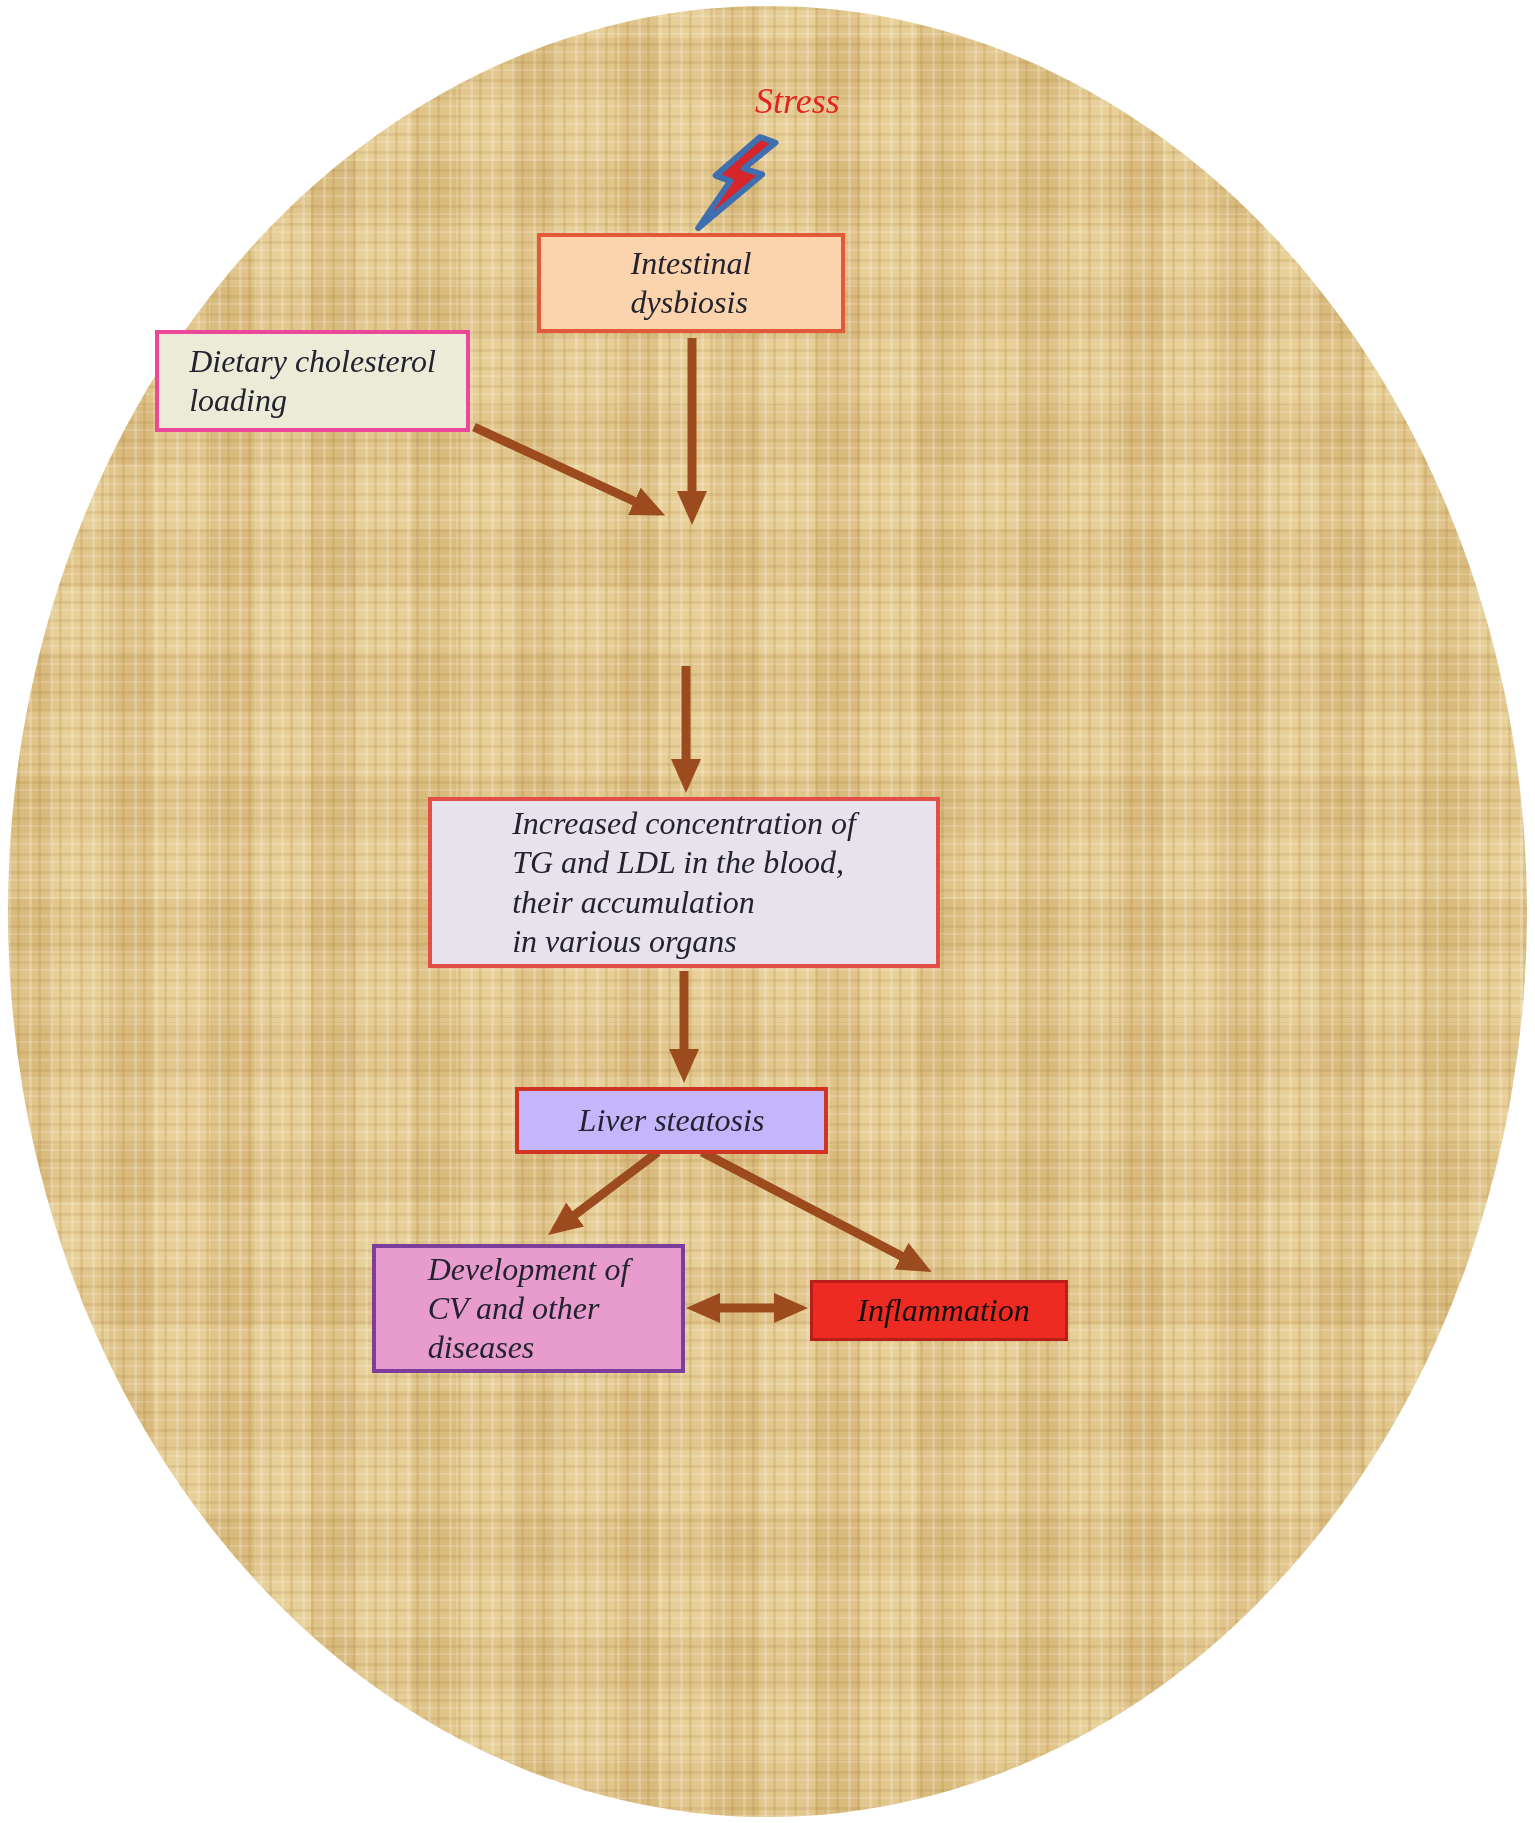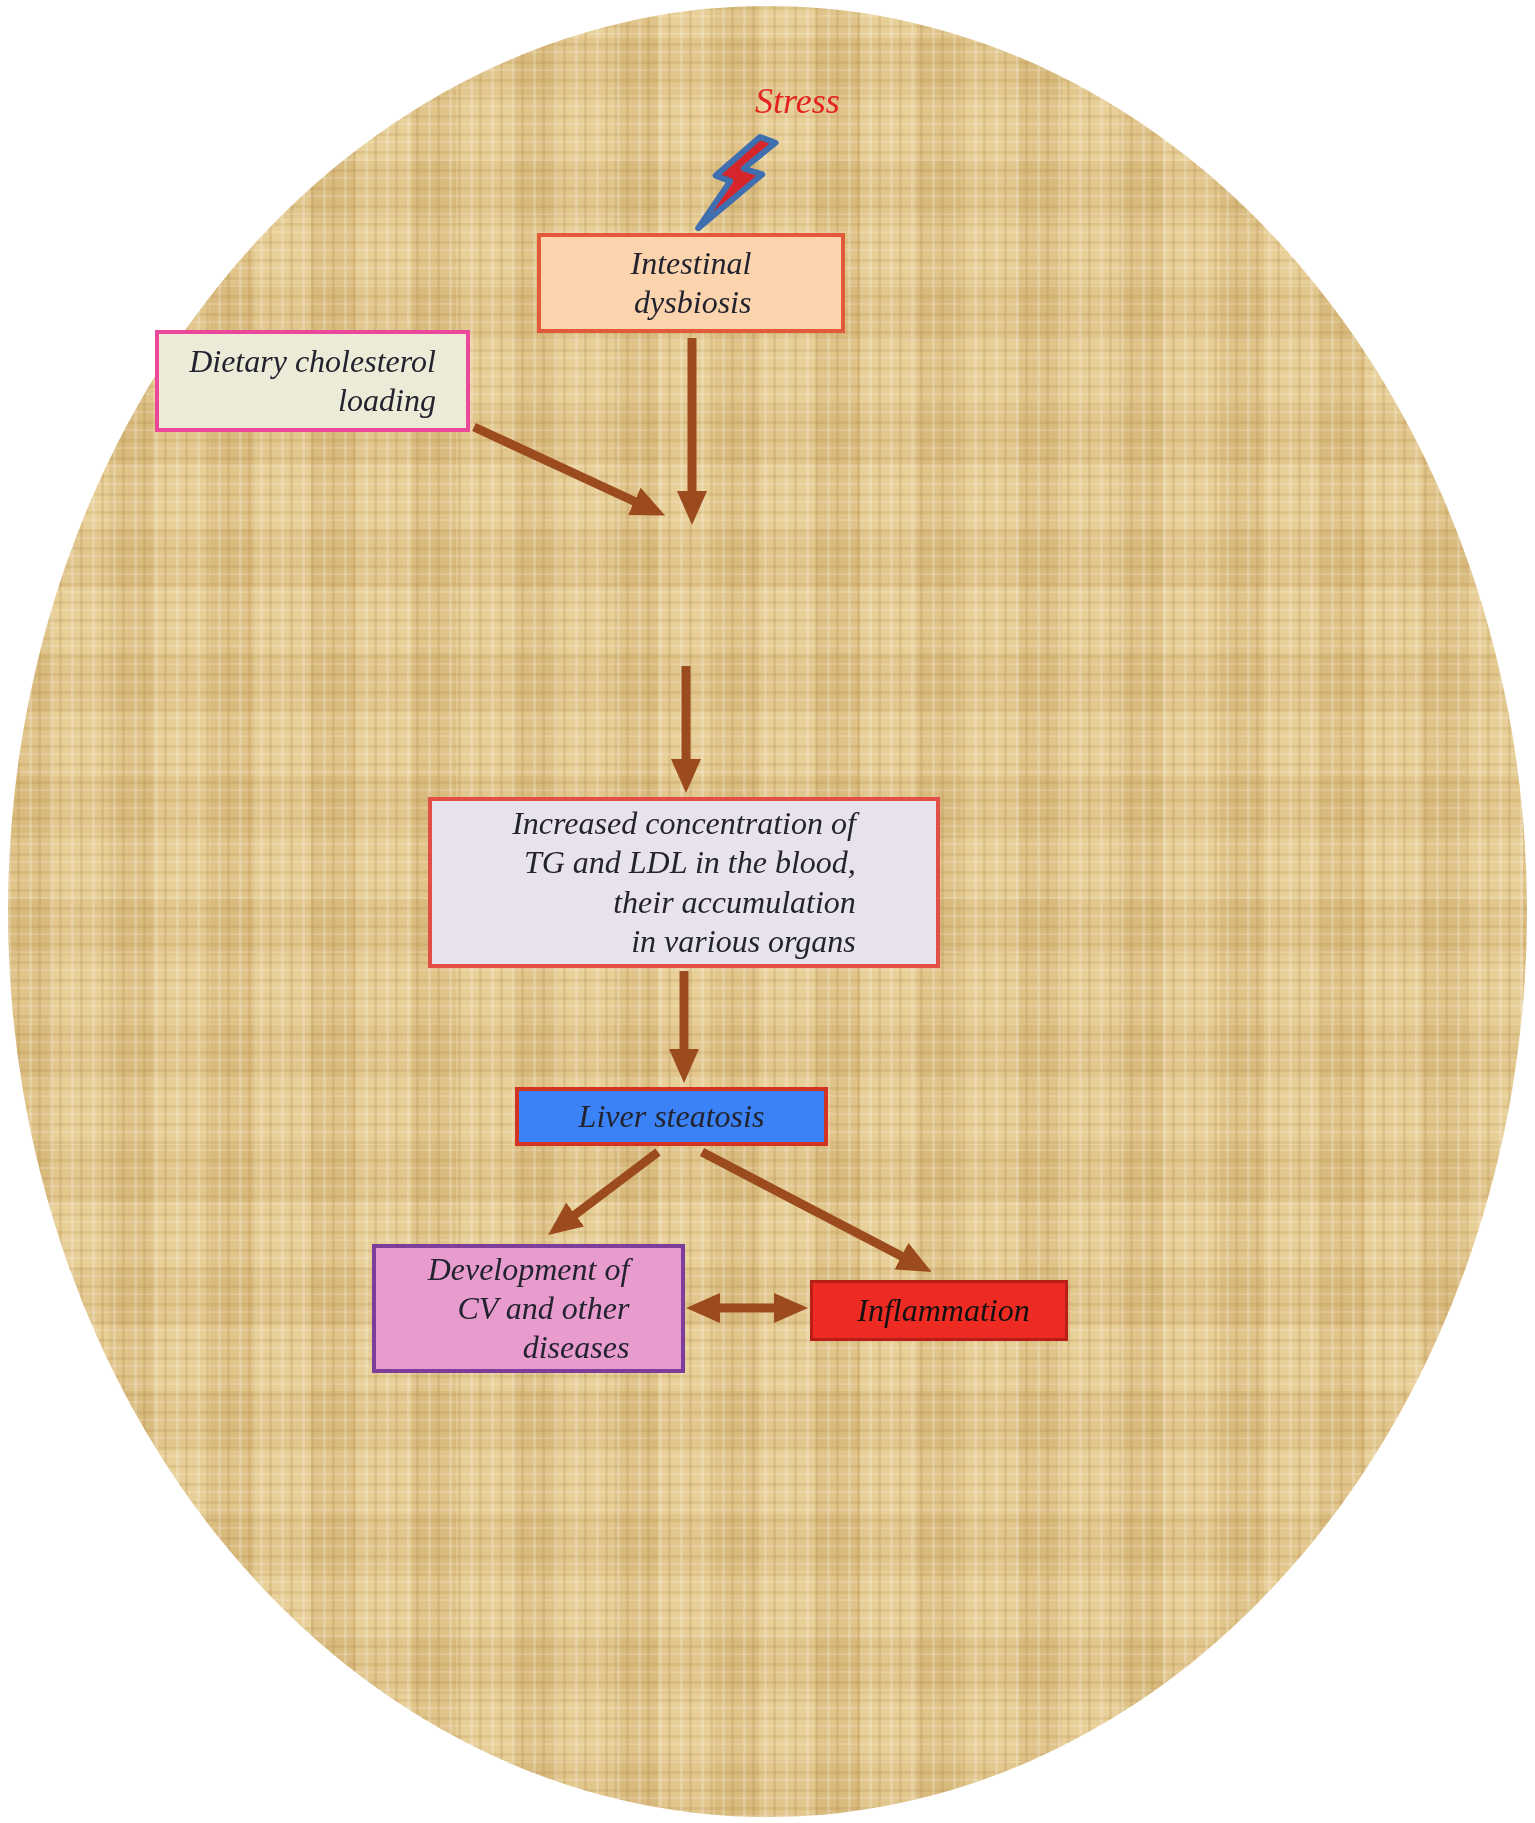--- a/index.html
+++ b/index.html
@@ -17,31 +17,31 @@
     background-color:#e3c88f;
     background-image:
       repeating-linear-gradient(90deg, rgba(255,255,255,0.20) 0 3px, rgba(255,255,255,0) 3px 9px, rgba(168,126,56,0.18) 9px 12px, rgba(255,255,255,0) 12px 21px),
       repeating-linear-gradient(0deg, rgba(255,255,255,0.16) 0 2px, rgba(255,255,255,0) 2px 7px, rgba(162,120,52,0.15) 7px 10px, rgba(255,255,255,0) 10px 18px),
       repeating-linear-gradient(90deg, rgba(188,146,74,0.14) 0 44px, rgba(244,226,176,0.16) 44px 101px),
       repeating-linear-gradient(0deg, rgba(188,146,74,0.12) 0 57px, rgba(246,228,180,0.14) 57px 123px);
   }
   .node{
     position:absolute;
     display:flex;align-items:center;justify-content:center;
-    text-align:right;
+    text-align:left;
     white-space:pre-line;
     color:#22232e;
     font-size:32px;line-height:1.22;
     box-sizing:border-box;
   }
   .n-intestinal{left:537px;top:233px;width:308px;height:100px;background:#fbd4ae;border:4px solid #e25a3a;}
   .n-dietary{left:155px;top:330px;width:315px;height:102px;background:#ebebd8;border:4px solid #ec4899;}
   .n-impaired{left:540px;top:530px;width:290px;height:133px;background:#fdb813;border:4px solid #d8402c;}
   .n-increased{left:428px;top:797px;width:512px;height:171px;background:#e7e2ec;border:4px solid #e24f46;}
-  .n-liver{left:515px;top:1087px;width:313px;height:59px;background:#3b82f6;border:4px solid #d23424;}
+  .n-liver{left:515px;top:1087px;width:313px;height:67px;background:#c4b5fd;border:4px solid #d23424;}
   .n-cv{left:372px;top:1244px;width:313px;height:129px;background:#e79ccd;border:4px solid #7d3e9b;}
   .n-inflammation{left:810px;top:1280px;width:258px;height:61px;background:#ee2b23;border:3px solid #b71f18;color:#111111;padding-left:9px;}
   .stress-label{
     position:absolute;left:755px;top:80px;
     color:#e42320;font-size:36px;
   }
   .bolt{position:absolute;left:695px;top:132px;width:86px;height:104px;transform:rotate(6deg);}
   svg.arrows{position:absolute;left:0;top:0;pointer-events:none;}
 </style>
 </head>

